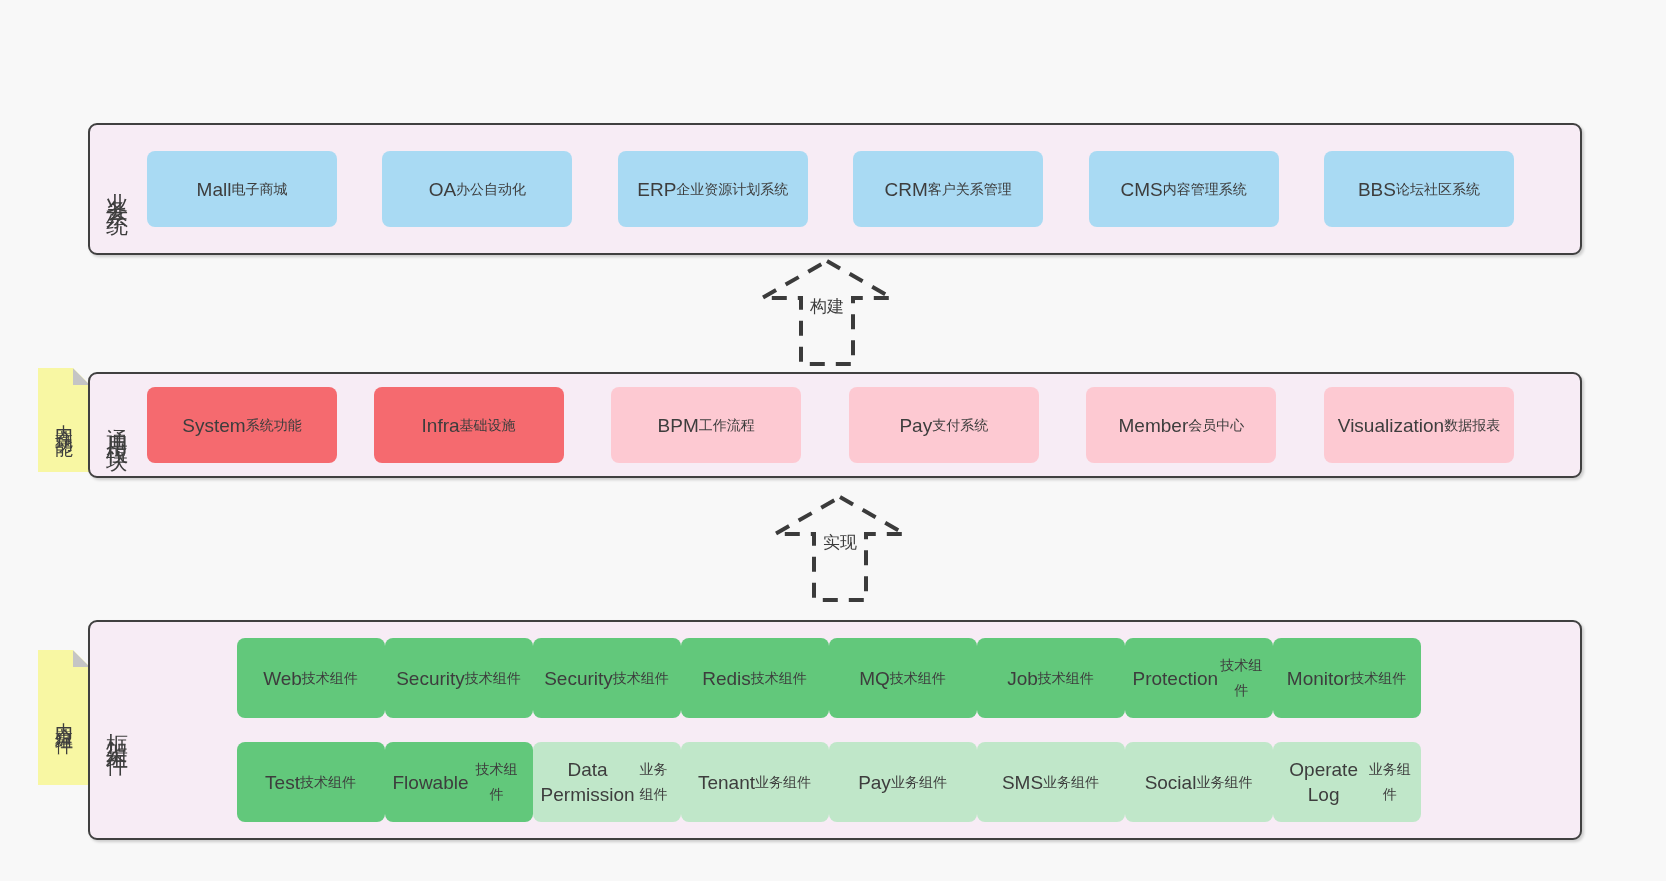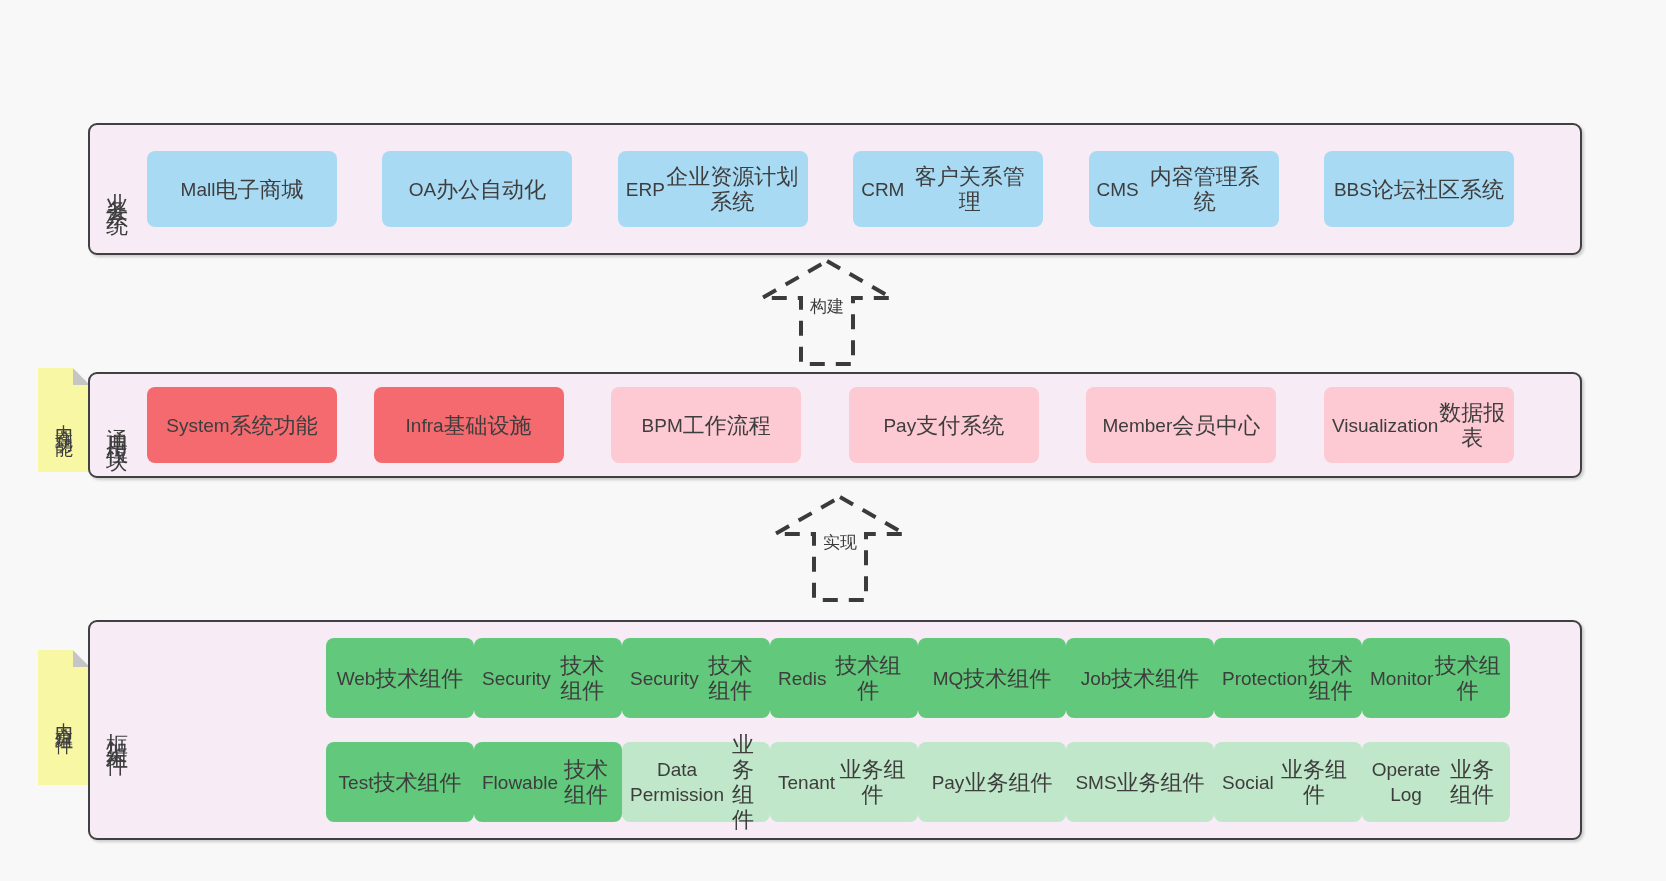--- a/index.html
+++ b/index.html
@@ -32,29 +32,29 @@
   .box-row {
     position:absolute; left:0; right:0; top:50%; transform:translateY(-50%);
     display:flex; justify-content:space-between;
     padding:0 66px 0 57px;
   }
   .comp-rows {
     position:absolute; left:0; right:0; top:0; bottom:0;
     display:flex; flex-direction:column; justify-content:center; gap:24px;
     padding:0 70px 0 57px;
   }
-  .comp-row { display:flex; justify-content:flex-end; }
+  .comp-row { display:flex; justify-content:center; }
 
   .box {
     border-radius:8px;
     display:flex; flex-direction:row; align-items:center; justify-content:center;
     text-align:center; line-height:25px; padding:0 8px; box-sizing:border-box;
   }
   .box .en { font-size:19px; }
-  .box .zh { font-size:22px; }
+  .box .zh { font-size:14px; }
   .w190 { width:190px; height:76px; }
   .w148 { width:148px; height:80px; }
 
   .blue  { background:#a9daf3; }
   .red   { background:#f56a6f; }
   .pink  { background:#fdc9d2;margin-left:11px; }
   .green { background:#62c87b; }
   .light { background:#c0e7c9; }
 
   

